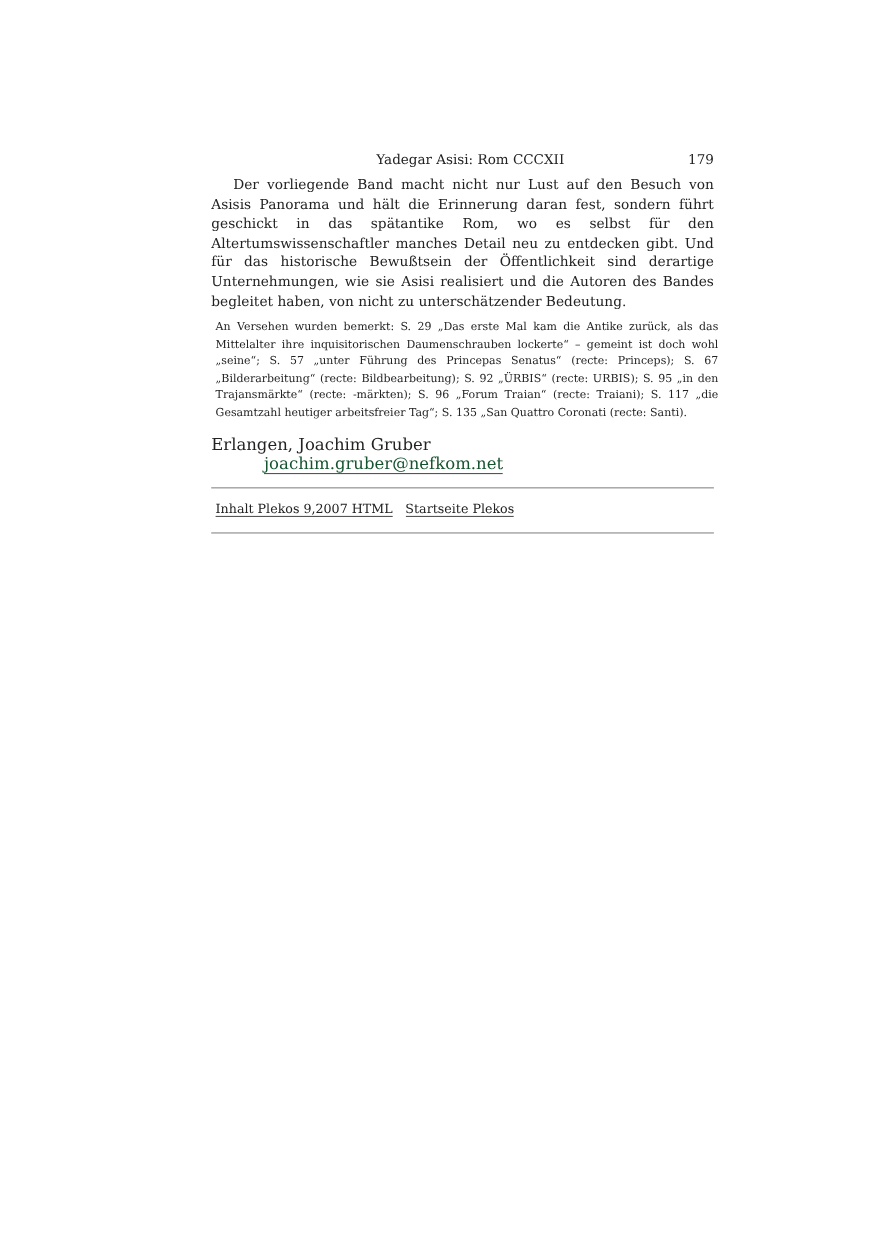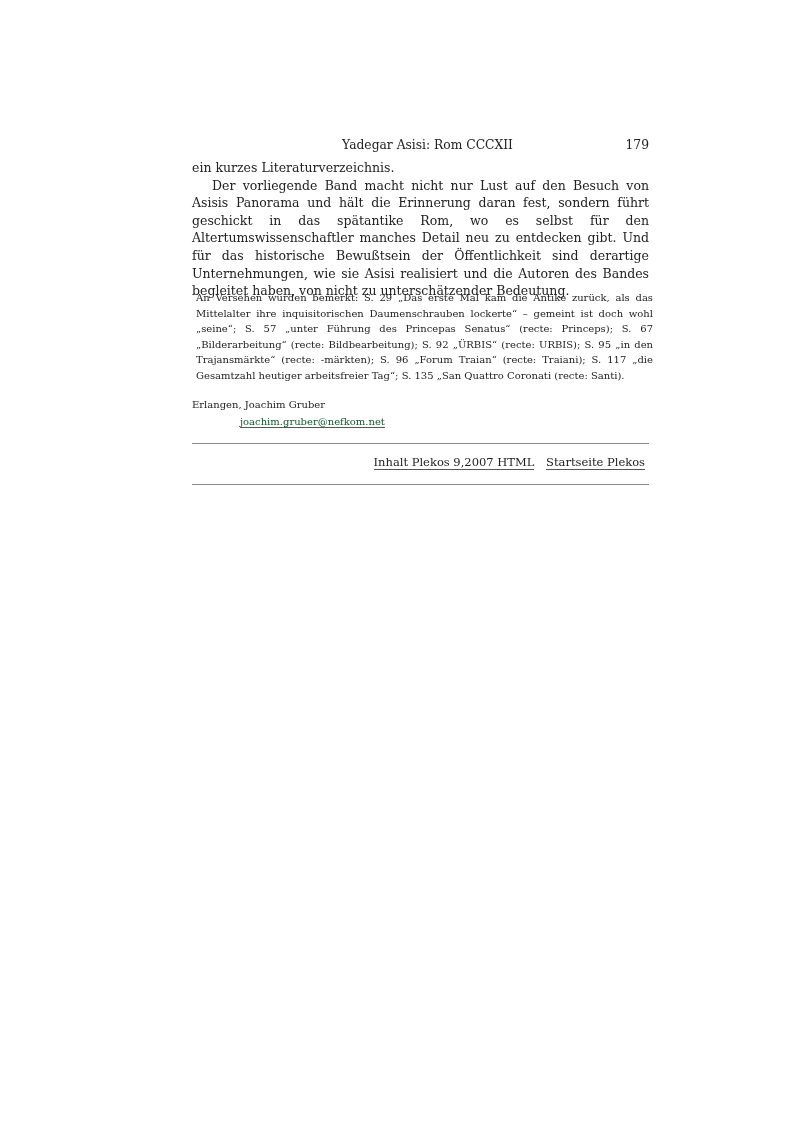--- a/index.html
+++ b/index.html
@@ -9,40 +9,39 @@
   .running-head { position: absolute; top: 118px; left: 0; width: 457px; height: 18px;
                   font-size: 12.3px; margin-top: 20px; }
   .rh-title { position: absolute; left: 150px; top: 0; }
   .rh-page { position: absolute; right: 0; top: 0; }
   .body-text { position: absolute; top: 159px; left: 0; width: 457px;
                font-size: 12.5px; line-height: 17.6px; text-align: justify; }
   .body-text p { margin: 0; }
   .indent { text-indent: 20px; }
   .errata { position: absolute; top: 290px; left: 4px; width: 457px;
             font-size: 10px; line-height: 15.6px; text-align: justify; }
-  .signature { position: absolute; top: 396px; left: 0; font-size: 10px; line-height: 17px; }
+  .signature { position: absolute; top: 396px; left: 0; font-size: 15px; line-height: 17px; }
   .email { color: #14532d; text-decoration: none; border-bottom: 1px solid #555; margin-left: 48px; }
   .rule { position: absolute; left: 0; width: 457px; height: 1px; background: #888; border: none; }
   .rule-top { top: 443px; }
   .rule-bottom { top: 484px; }
-  .footer-nav { position: absolute; top: 455px; left: 0; width: 457px; text-align: right;
+  .footer-nav { position: absolute; top: 455px; left: 0; width: 457px; text-align: left;
                 font-size: 11.5px; }
   .footer-nav a { color: #222; text-decoration: none; border-bottom: 1px solid #555; margin: 0 4px; }
 </style>
 </head>
 <body>
 
 <div class="page">
   <div class="running-head">
     <span class="rh-title">Yadegar Asisi: Rom CCCXII</span>
     <span class="rh-page">179</span>
   </div>
 
   <div class="body-text">
-    <p>ein kurzes Literaturverzeichnis.</p>
     <p class="indent">Der vorliegende Band macht nicht nur Lust auf den Besuch von Asisis Panorama und hält die Erinnerung daran fest, sondern führt geschickt in das spätantike Rom, wo es selbst für den Altertumswissenschaftler manches Detail neu zu entdecken gibt. Und für das historische Bewußtsein der Öffentlichkeit sind derartige Unternehmungen, wie sie Asisi realisiert und die Autoren des Bandes begleitet haben, von nicht zu unterschätzender Bedeutung.</p>
   </div>
 
   <div class="errata">An Versehen wurden bemerkt: S. 29 „Das erste Mal kam die Antike zurück, als das Mittelalter ihre inquisitorischen Daumenschrauben lockerte“ – gemeint ist doch wohl „seine“; S. 57 „unter Führung des Princepas Senatus“ (recte: Princeps); S. 67 „Bilderarbeitung“ (recte: Bildbearbeitung); S. 92 „ÜRBIS“ (recte: URBIS); S. 95 „in den Trajansmärkte“ (recte: -märkten); S. 96 „Forum Traian“ (recte: Traiani); S. 117 „die Gesamtzahl heutiger arbeitsfreier Tag“; S. 135 „San Quattro Coronati (recte: Santi).</div>
 
   <div class="signature">
     <div>Erlangen, Joachim Gruber</div>
     <a class="email">joachim.gruber@nefkom.net</a>
   </div>
 

